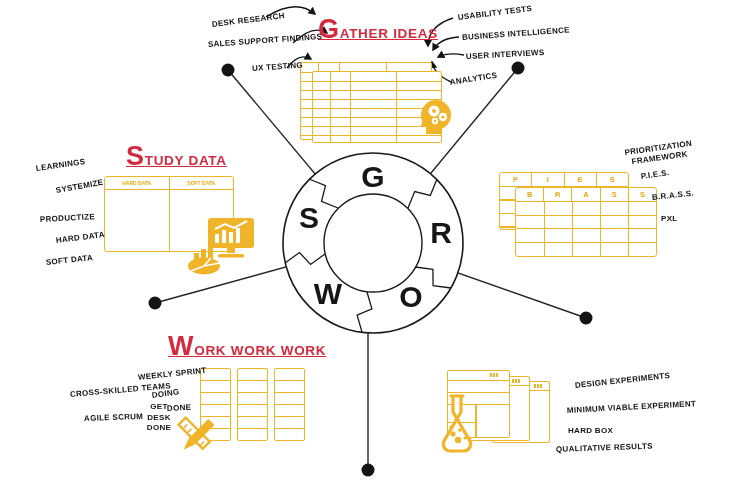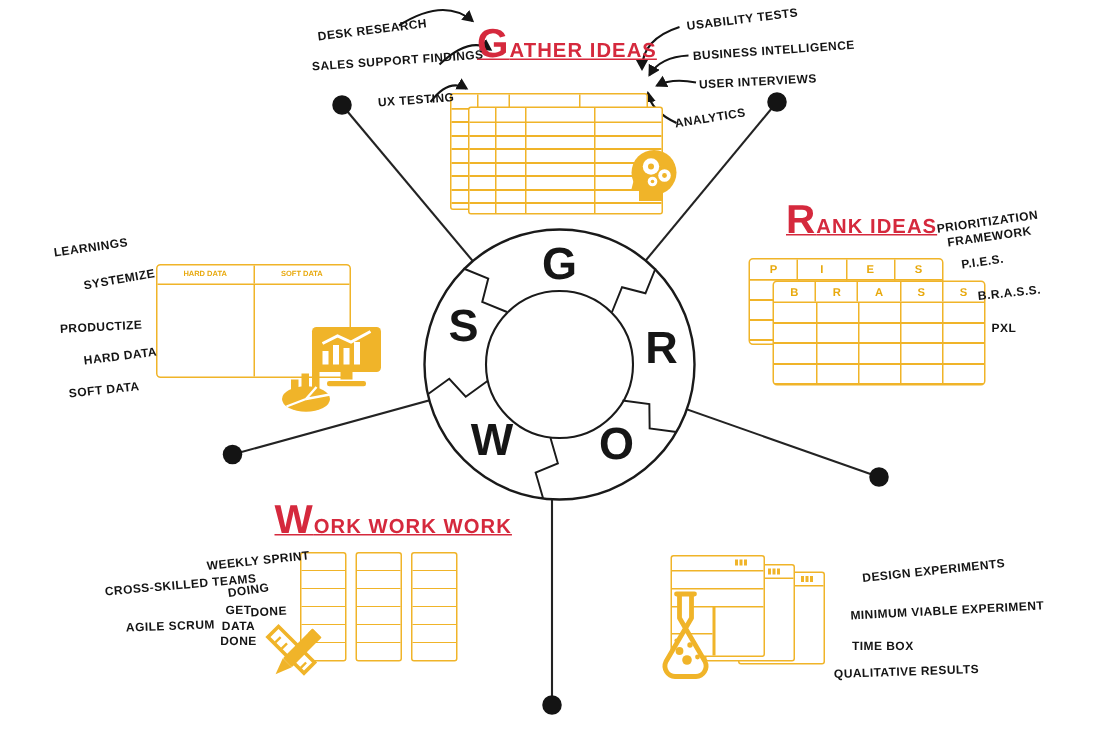--- a/index.html
+++ b/index.html
@@ -80,22 +80,22 @@
     </g>
   </svg>
 
   <div class="ringL" style="left:373px;top:177px">G</div>
   <div class="ringL" style="left:441px;top:233px">R</div>
   <div class="ringL" style="left:411px;top:297px">O</div>
   <div class="ringL" style="left:328px;top:294px">W</div>
   <div class="ringL" style="left:309px;top:218px">S</div>
 
   <div class="ttl" style="left:318px;top:16px">Gather ideas</div>
-  <div class="ttl" style="left:524px;top:133px">Rank ideas</div>
-  <div class="ttl" style="left:183px;top:333px">Work work work</div>
+  <div class="ttl" style="left:126px;top:143px">Study data</div>
+  <div class="ttl" style="left:168px;top:333px">Work work work</div>
 
   <div class="lbl" style="left:212px;top:20px;transform:rotate(-7deg)">DESK RESEARCH</div>
   <div class="lbl" style="left:208px;top:40px;transform:rotate(-4deg)">SALES SUPPORT FINDINGS</div>
   <div class="lbl" style="left:252px;top:64px;transform:rotate(-4deg)">UX TESTING</div>
   <div class="lbl" style="left:458px;top:13px;transform:rotate(-7deg)">USABILITY TESTS</div>
   <div class="lbl" style="left:462px;top:33px;transform:rotate(-4deg)">BUSINESS INTELLIGENCE</div>
   <div class="lbl" style="left:466px;top:52px;transform:rotate(-3deg)">USER INTERVIEWS</div>
   <div class="lbl" style="left:450px;top:78px;transform:rotate(-9deg)">ANALYTICS</div>
 
   <div class="lbl" style="left:612px;top:150px;transform:rotate(-8deg);white-space:normal;width:95px;text-align:center">PRIORITIZATION FRAMEWORK</div>
@@ -109,27 +109,27 @@
   <div class="lbl" style="left:56px;top:236px;transform:rotate(-7deg)">HARD DATA</div>
   <div class="lbl" style="left:46px;top:258px;transform:rotate(-6deg)">SOFT DATA</div>
 
   <div class="lbl" style="left:138px;top:373px;transform:rotate(-6deg)">WEEKLY SPRINT</div>
   <div class="lbl" style="left:70px;top:390px;transform:rotate(-5deg)">CROSS-SKILLED TEAMS</div>
   <div class="lbl" style="left:152px;top:391px;transform:rotate(-8deg)">DOING</div>
   <div class="lbl" style="left:167px;top:404px;transform:rotate(-3deg)">DONE</div>
   <div class="lbl" style="left:84px;top:414px;transform:rotate(-2deg)">AGILE SCRUM</div>
   <div class="stack" style="left:141px;top:402px;width:36px">
     <div>GET</div>
-    <div>DATA</div>
+    <div>DESK</div>
     <div>DONE</div>
   </div>
 
   <div class="lbl" style="left:575px;top:381px;transform:rotate(-6deg)">DESIGN EXPERIMENTS</div>
   <div class="lbl" style="left:567px;top:406px;transform:rotate(-3deg)">MINIMUM VIABLE EXPERIMENT</div>
-  <div class="lbl" style="left:568px;top:426px">TIME BOX</div>
+  <div class="lbl" style="left:568px;top:426px">HARD BOX</div>
   <div class="lbl" style="left:556px;top:445px;transform:rotate(-2deg)">QUALITATIVE RESULTS</div>
 
   <div class="sheet" style="left:300px;top:62px;width:132px;height:78px">
     <i class="vline" style="left:13%"></i>
       <i class="vline" style="left:29%"></i>
       <i class="vline" style="left:65%"></i>
     <i class="hline" style="top:9px"></i>
     <div class="rows" style="top:10px"></div>
   </div>
   <div class="sheet" style="left:312px;top:71px;width:130px;height:72px">

